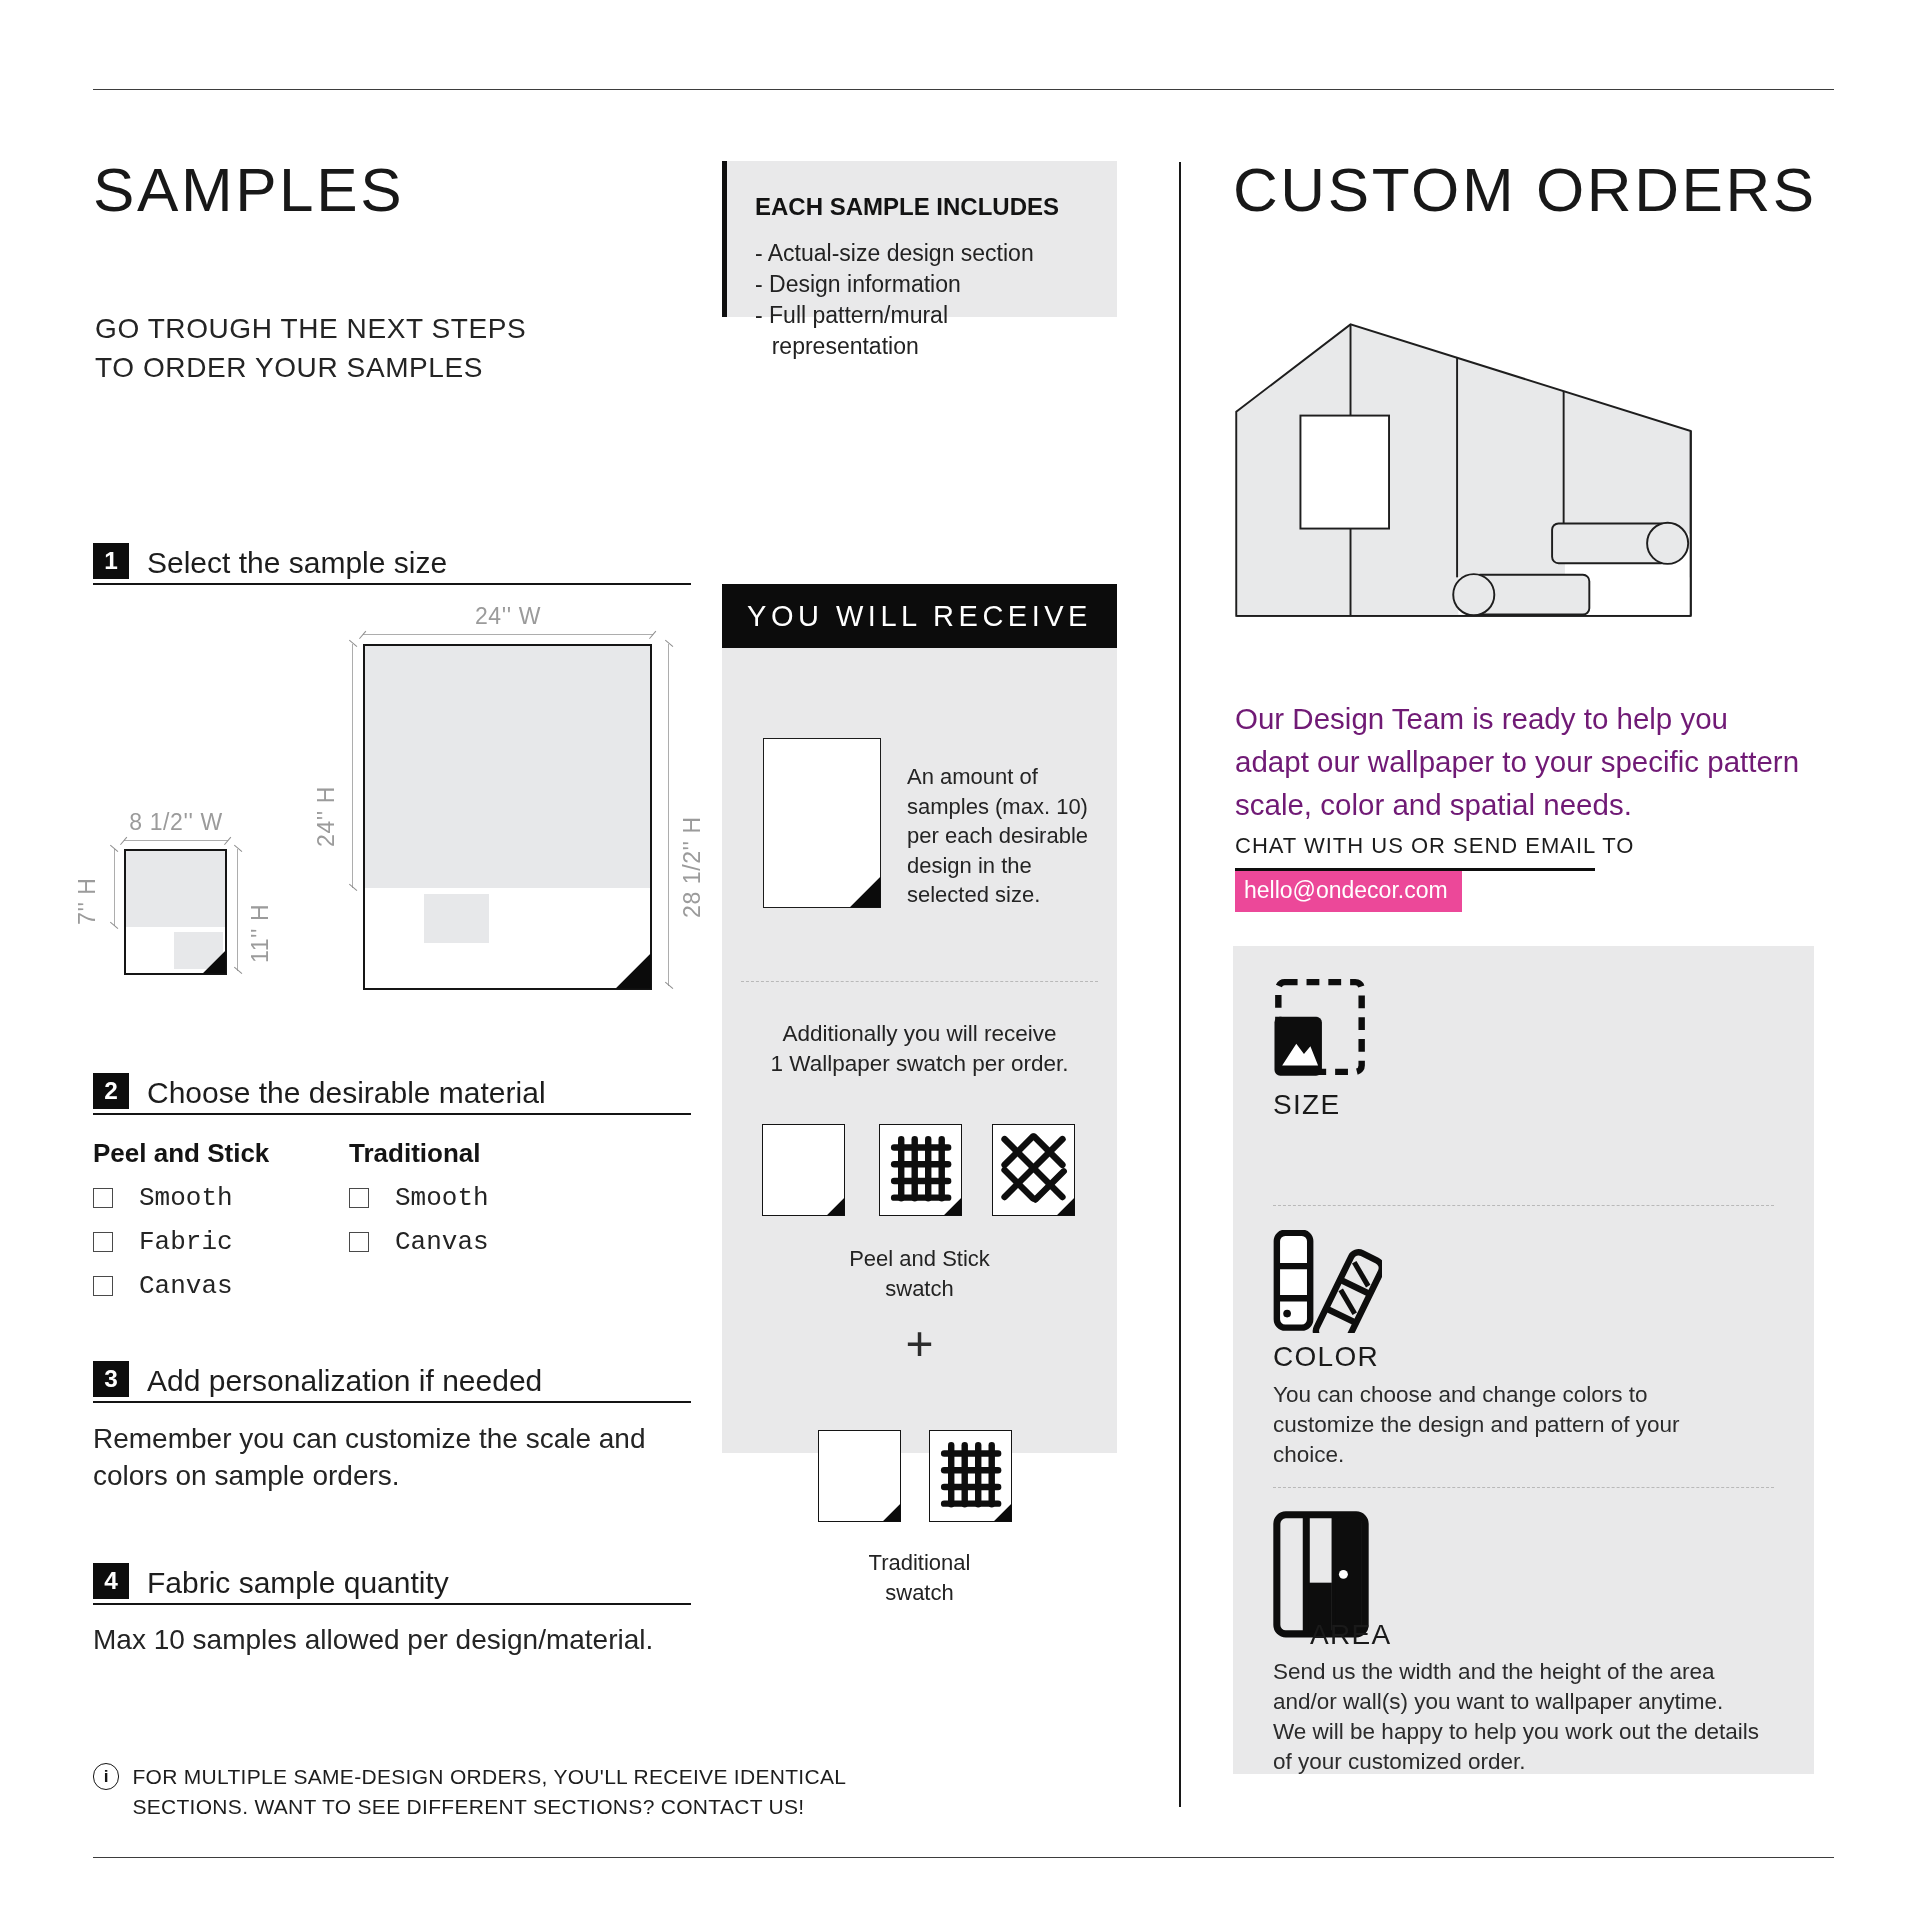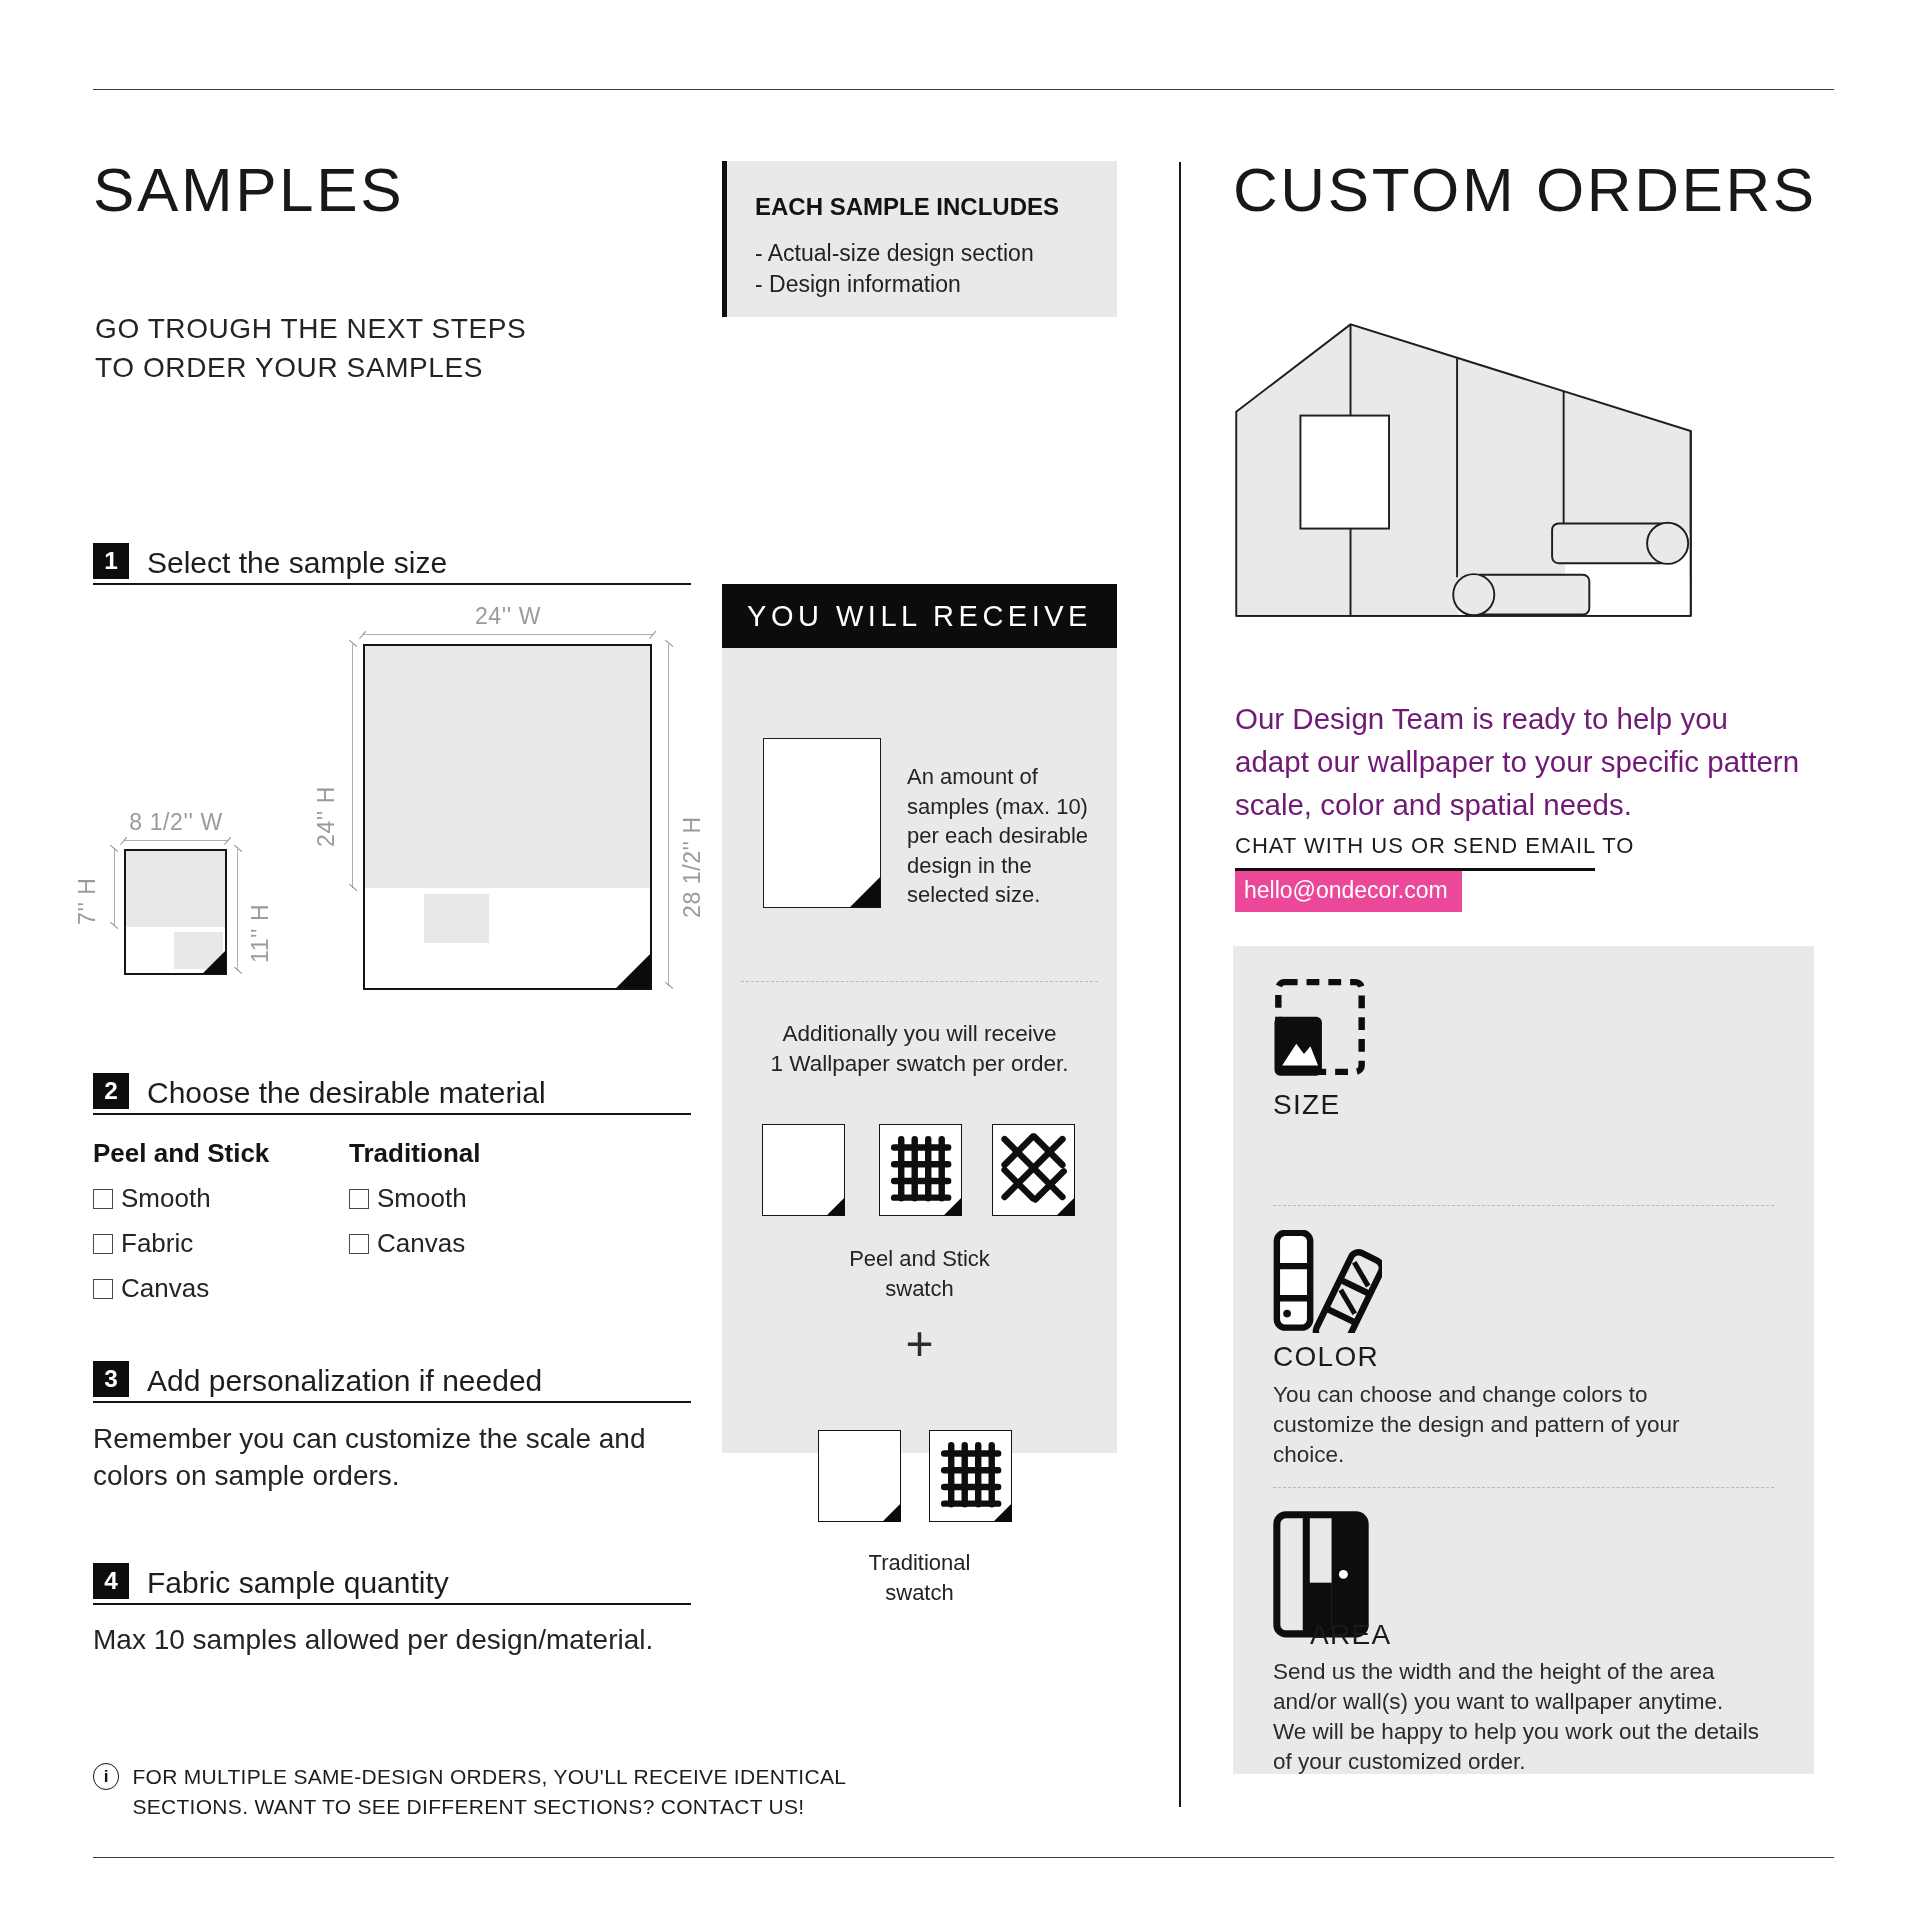--- a/index.html
+++ b/index.html
@@ -34,21 +34,21 @@
   .dimh::before,.dimh::after{content:"";position:absolute;top:-5.1px;width:1.3px;height:10.3px;background:#8d8d8d;transform:rotate(40deg);}
   .dimh::before{left:-0.6px;} .dimh::after{right:-0.6px;}
   .dimv{position:absolute;width:0;border-left:1.3px solid #adadad;}
   .dimv::before,.dimv::after{content:"";position:absolute;left:-5.1px;width:10.3px;height:1.3px;background:#8d8d8d;transform:rotate(40deg);}
   .dimv::before{top:-0.6px;} .dimv::after{bottom:-0.6px;}
   .dim-label{position:absolute;color:#9b9b9b;font-size:23px;letter-spacing:0.6px;white-space:nowrap;}
   .vlabel{writing-mode:vertical-rl;transform:rotate(180deg);}
 
   
   .mat-title{font-size:26px;font-weight:700;color:#141414;}
-  .opt-row{display:flex;align-items:center;gap:8px;margin-top:14px;}
+  .opt-row{display:flex;align-items:center;gap:26px;margin-top:14px;font-family:Liberation Mono, monospace;}
   .checkbox{width:18px;height:18px;border:1.3px solid #4a4a4a;background:#fff;flex:0 0 auto;}
   .opt-label{font-size:26px;color:#242424;}
 
   .para{font-size:28px;line-height:37px;color:#242424;}
 
   
   .footnote{display:flex;gap:13px;align-items:flex-start;}
   .info-circle{width:24.4px;height:24.4px;border:1.9px solid #151515;border-radius:50%;display:flex;
                align-items:center;justify-content:center;font-size:17.3px;font-weight:700;color:#151515;flex:0 0 auto;margin-top:1.3px;}
   .foot-text{font-size:21px;line-height:29.5px;letter-spacing:0.3px;color:#1d1d1d;white-space:nowrap;}
@@ -175,20 +175,21 @@
     <div class="foot-text">
       <span>FOR MULTIPLE SAME-DESIGN ORDERS, YOU'LL RECEIVE IDENTICAL</span><br>
       <span>SECTIONS. WANT TO SEE DIFFERENT SECTIONS? CONTACT US!</span>
     </div>
   </div>
 
   <div class="abs includes" style="left:722px;top:161px;width:395px;height:156px;">
     <div class="includes-title">EACH SAMPLE INCLUDES</div>
     <div class="includes-item">- Actual-size design section</div>
     <div class="includes-item">- Design information</div>
+    <div class="includes-item" style="width:276px;">- Full pattern/mural representation</div>
   </div>
 
   <div class="abs banner" style="left:722px;top:584px;width:395px;height:64px;">YOU WILL RECEIVE</div>
 
   <div class="abs panel" style="left:722px;top:648px;width:395px;height:805px;">
 
     <div class="paper" style="left:41px;top:90px;width:116px;height:168px;">
       <span class="dogear" style="width:31px;height:31px;"></span>
     </div>
     <div class="abs" style="left:185px;top:114px;width:193px;font-size:22px;line-height:29.5px;color:#242424;">An amount of samples (max. 10) per each desirable design in the selected size.</div>

